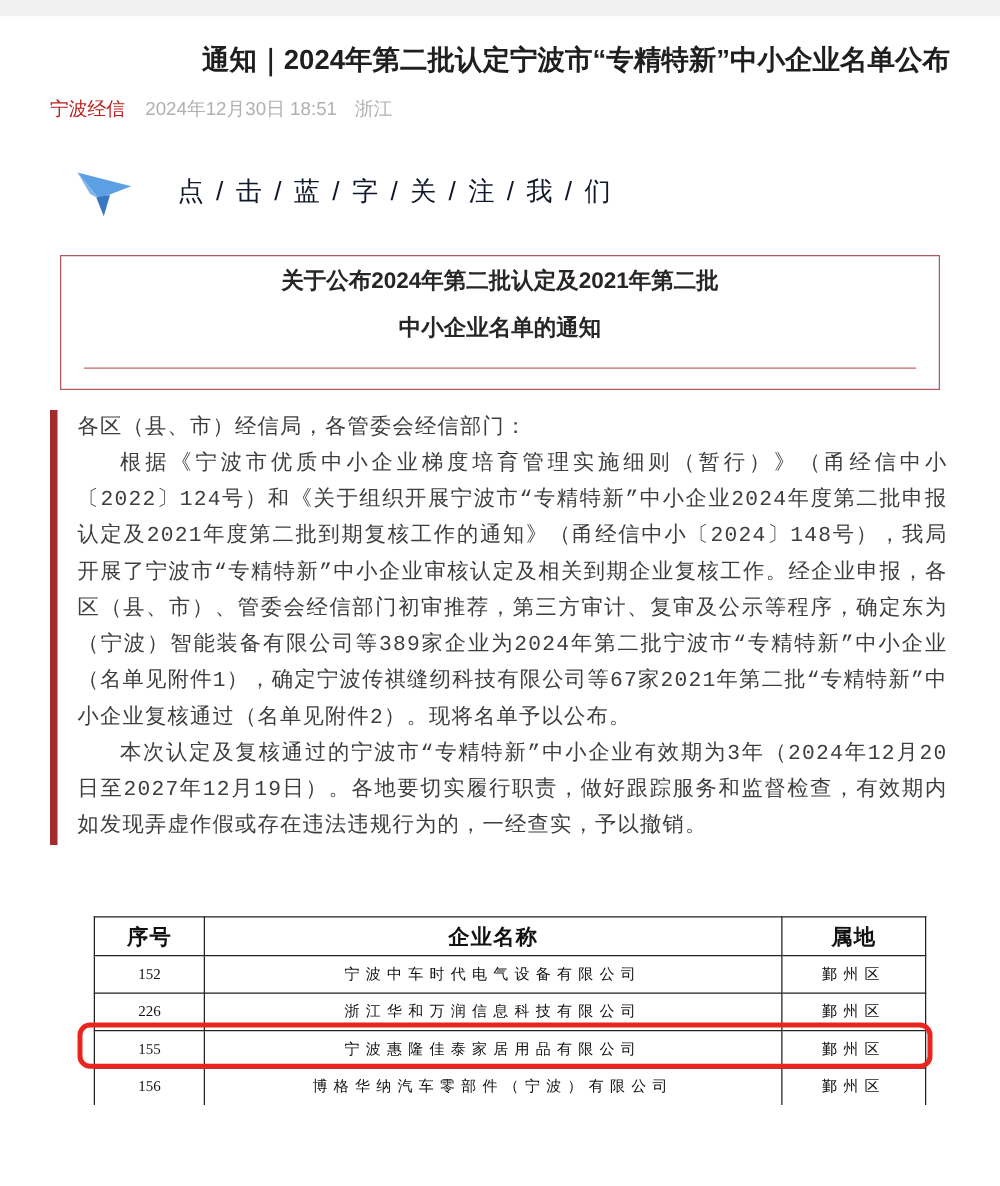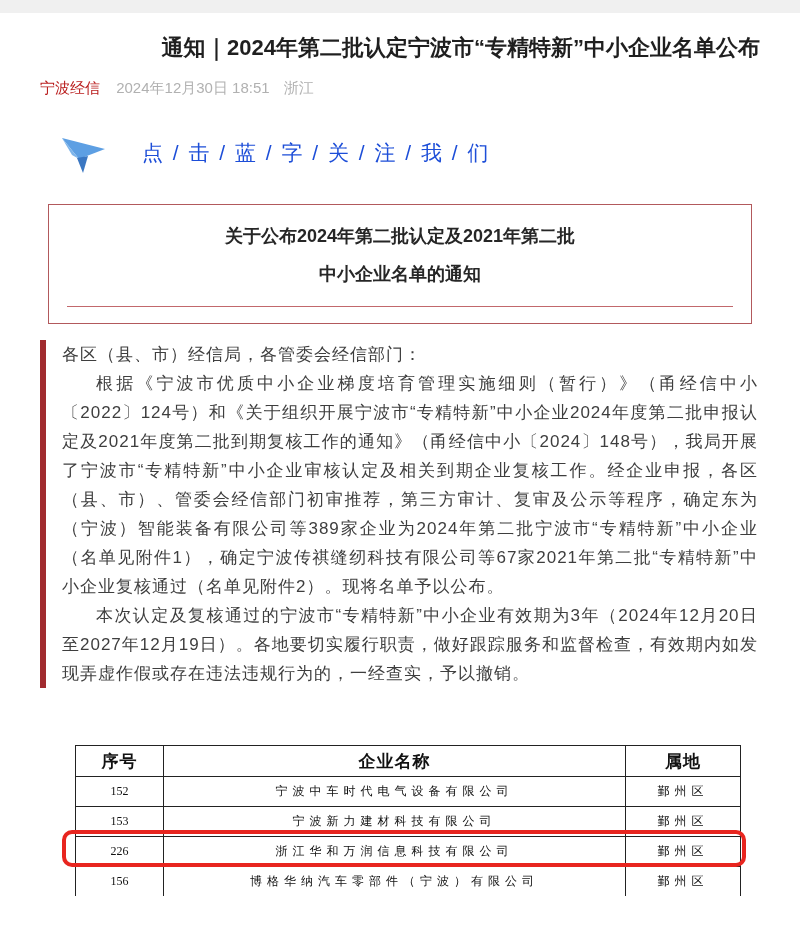--- a/index.html
+++ b/index.html
@@ -15,34 +15,34 @@
     font-size:22px;font-weight:bold;color:#1f1f1f;line-height:30px;text-align:right;
   }
   .byline{margin:15px 40px 0 40px;font-size:15px;line-height:20px;}
   .byline .account{color:#b91c1c;margin-right:12px;cursor:pointer;}
   .byline .date{color:#b1b1b1;}
   .byline .loc{color:#b1b1b1;margin-left:10px;}
   
   .follow{display:flex;align-items:center;margin:30px 0 0 58px;height:50px;}
   .follow .plane{width:50px;height:48px;flex-shrink:0;}
   .follow .follow-text{
-    margin-left:34px;font-size:21px;color:#1d4ed8;letter-spacing:2px;font-weight:500;
+    margin-left:34px;font-size:21px;color:#0f172a;letter-spacing:2px;font-weight:500;
   }
   
   .notice-box{
     margin:26px 48px 12px 48px;
     border:1px solid #b2595c;
-    padding:12px 16px 8px 16px;
+    padding:0 16px 8px 16px;
   }
   .notice-box .nline{
     text-align:center;font-size:18px;font-weight:bold;color:#262626;line-height:38px;
   }
   .notice-rule{border-top:1px solid #c2686c;margin:13px 2px 8px 2px;height:0;}
   
-  .body-section{display:flex;margin:16px 42px 0 40px;}
+  .body-section{display:flex;margin:16px 42px 0 40px;font-family:Liberation Mono, monospace;}
   .red-bar{width:6px;background:#a12b2f;flex-shrink:0;}
   .body-text{
     margin-left:16px;flex:1;
     font-size:17px;line-height:29px;letter-spacing:1px;color:#3e3e3e;
     text-align:justify;
   }
   .body-text p{margin:0;}
   .body-text p.indent{text-indent:2em;}
   
   .table-wrap{position:relative;margin:57px 0 0 75px;width:665px;}
@@ -118,27 +118,27 @@
       <th>序号</th>
       <th>企业名称</th>
       <th>属地</th>
     </tr>
     <tr>
       <td class="no">152</td>
       <td class="name">宁波中车时代电气设备有限公司</td>
       <td class="district">鄞州区</td>
     </tr>
     <tr>
-      <td class="no">153</td>
-      <td class="name">宁波新力建材科技有限公司</td>
+      <td class="no">226</td>
+      <td class="name">浙江华和万润信息科技有限公司</td>
       <td class="district">鄞州区</td>
     </tr>
     <tr>
-      <td class="no">226</td>
-      <td class="name">浙江华和万润信息科技有限公司</td>
+      <td class="no">155</td>
+      <td class="name">宁波惠隆佳泰家居用品有限公司</td>
       <td class="district">鄞州区</td>
     </tr>
     <tr>
       <td class="no">156</td>
       <td class="name">博格华纳汽车零部件（宁波）有限公司</td>
       <td class="district">鄞州区</td>
     </tr>
   </tbody>
     </table>
   <div class="highlight"></div>

